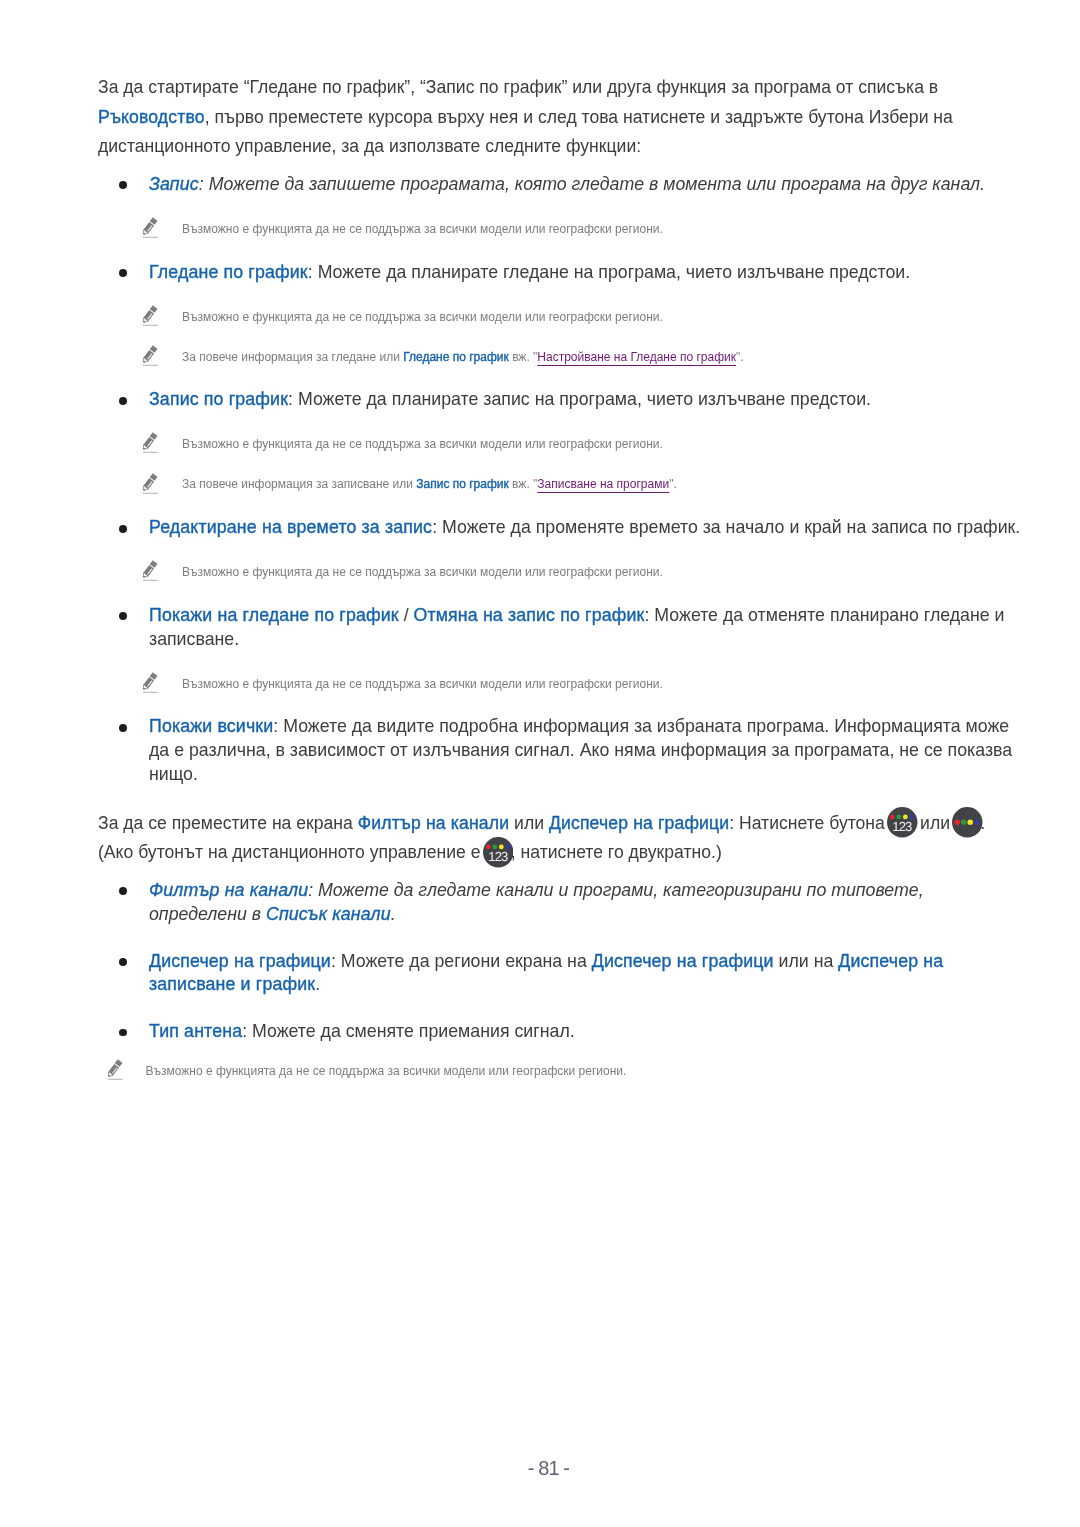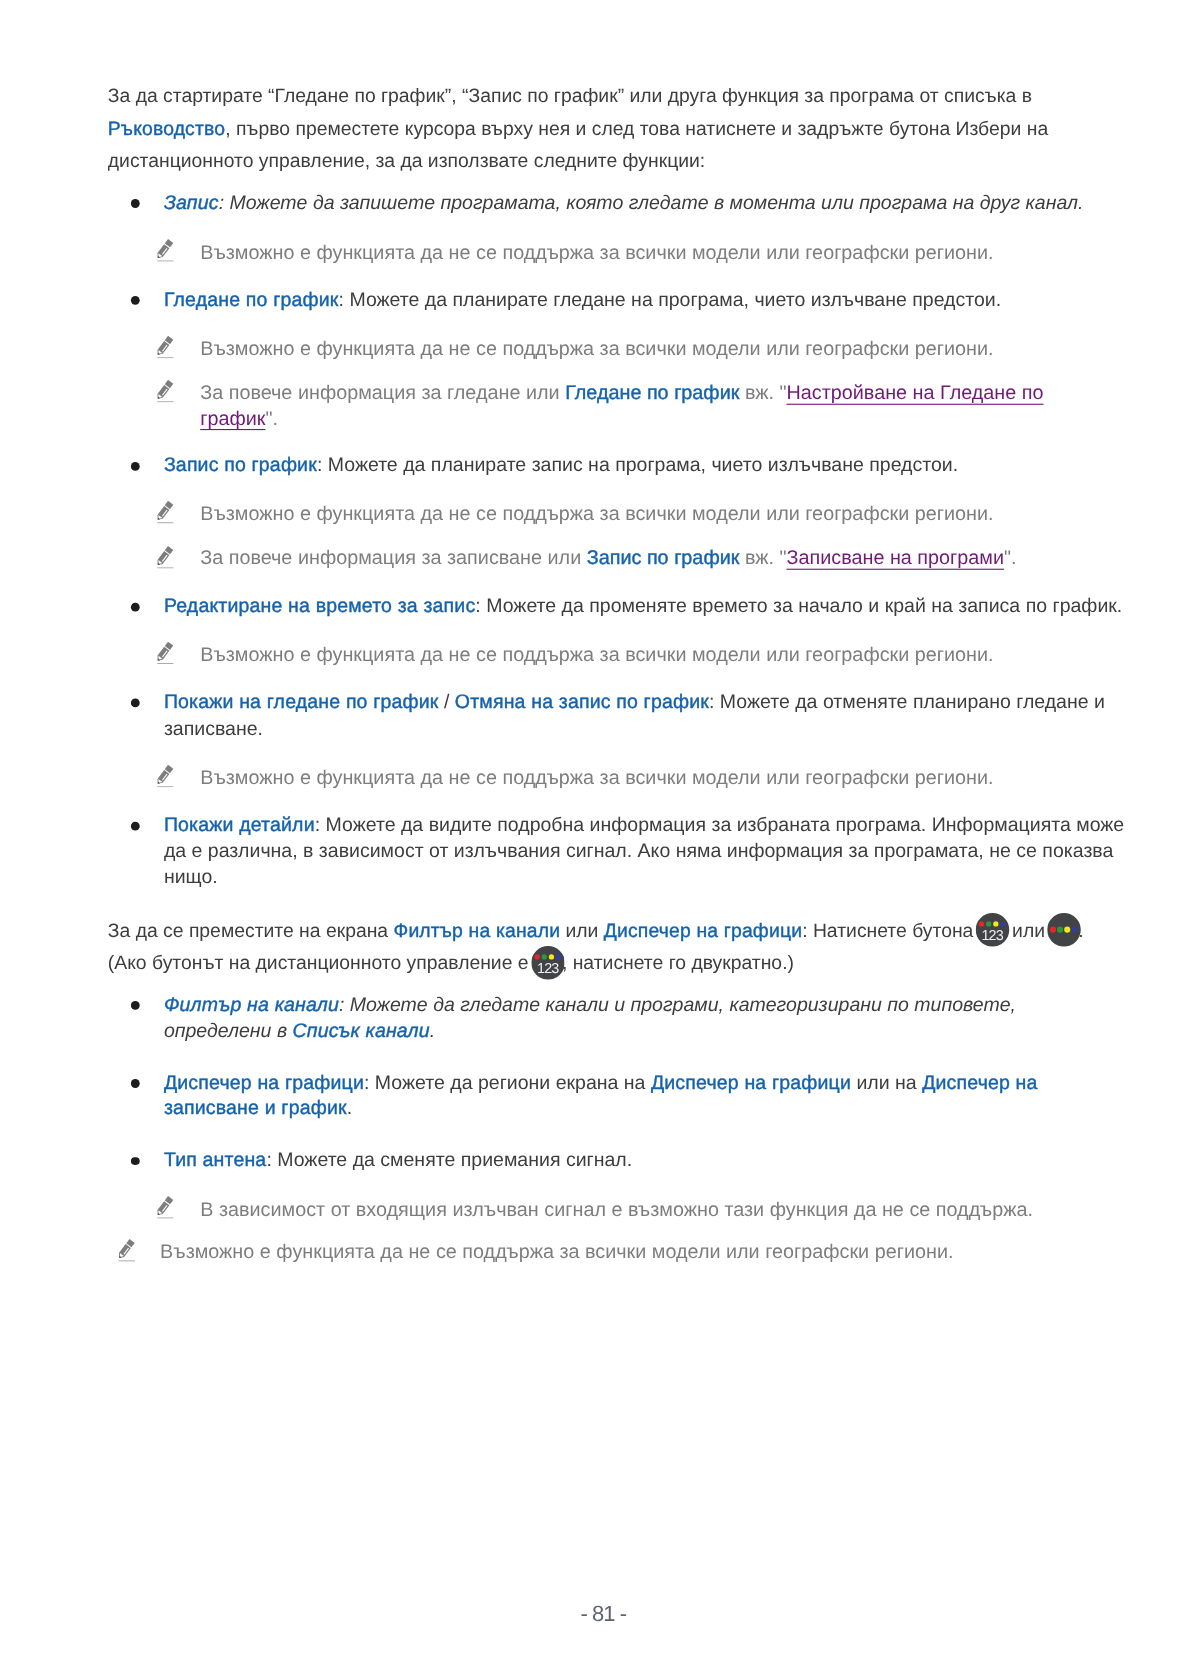--- a/index.html
+++ b/index.html
@@ -24,21 +24,21 @@
     position:relative;margin:0;padding-left:51px;width:875px;box-sizing:content-box;
     color:#3d3d3d;font-size:17.75px;line-height:23.7px;
   }
   .bullet > .dot{
     position:absolute;left:21.1px;top:8.4px;width:7.9px;height:7.9px;border-radius:50%;background:#1e1c1c;
   }
   .term{color:#1562ac;-webkit-text-stroke:0.36px #1562ac;letter-spacing:0.15px;}
 
   
   .note{
-    position:relative;padding-left:84px;color:#7d7d7d;font-size:18px;line-height:23px;
+    position:relative;padding-left:84px;color:#7d7d7d;font-size:12px;line-height:23px;
   }
   .note.outer{padding-left:47.5px;}
 
   
   .para + .blist > .bullet:first-of-type{margin-top:11.2px;font-style:italic;}
   .bullet + .note{margin-top:21.2px;}
   .note + .note{margin-top:17.1px;}
   .note + .bullet{margin-top:19.8px;}
   .bullet + .bullet{margin-top:23.2px;}
   .blist + .para{margin-top:22.2px;}
@@ -183,21 +183,21 @@
                 <rect x="3.45" y="6.8" width="0.95" height="6.6" fill="#ffffff"></rect>
                 <path d="M0.5 14.6 L4.8 14.6 L2.65 17.1 Z" fill="#ffffff"></path>
                 <path d="M1.3 16.7 L4.0 16.7 L2.65 18.25 Z" fill="#555555"></path>
               </g>
               <rect x="0.85" y="18.65" width="13.9" height="0.8" fill="#a4a4a4"></rect>
             </svg></span><span>Възможно е функцията да не се поддържа за всички модели или географски региони.</span>
       </div>
 
       <li class="bullet">
         <span class="dot"></span>
-        <span class="term">Покажи детайли</span><span>: Можете да видите подробна информация за избраната програма. Информацията може да е различна, в зависимост от излъчвания сигнал. Ако няма информация за програмата, не се показва нищо.</span>
+        <span class="term">Покажи всички</span><span>: Можете да видите подробна информация за избраната програма. Информацията може да е различна, в зависимост от излъчвания сигнал. Ако няма информация за програмата, не се показва нищо.</span>
       </li>
     </ul>
 
     <p class="para"><span>За да се преместите на екрана </span><span class="kw">Филтър на канали</span><span> или </span><span class="kw">Диспечер на графици</span><span>: Натиснете бутона </span><span class="btn"><svg viewBox="0 0 30.5 30.5" width="100%" height="100%">
             <circle cx="15.25" cy="15.25" r="15.25" fill="#414347"></circle>
             <circle cx="5.3" cy="9.9" r="2.4" fill="#e8252b"></circle>
             <circle cx="11.8" cy="9.9" r="2.4" fill="#2a9a3c"></circle>
             <circle cx="18.3" cy="9.9" r="2.4" fill="#f5e81a"></circle>
             <circle cx="24.8" cy="9.9" r="2.4" fill="#343c9e"></circle>
             <text x="14.9" y="24.2" font-family="Liberation Sans, sans-serif" font-size="13.1" fill="#efefef" text-anchor="middle" letter-spacing="-0.85">123</text>
@@ -224,34 +224,20 @@
 
       <li class="bullet">
         <span class="dot"></span>
         <span class="term">Диспечер на графици</span><span>: Можете да региони екрана на </span><span class="term">Диспечер на графици</span><span> или на </span><span class="term">Диспечер на записване и график</span><span>.</span>
       </li>
 
       <li class="bullet">
         <span class="dot"></span>
         <span class="term">Тип антена</span><span>: Можете да сменяте приемания сигнал.</span>
       </li>
-      <div class="note">
-        <span class="pen"><svg viewBox="0 0 16 20" width="17" height="21.25" aria-hidden="true">
-              <g transform="translate(10.25,0.4) rotate(37)">
-                <g fill="#7d7d7d">
-                  <rect x="-0.15" y="0" width="5.6" height="4.65"></rect>
-                  <path d="M-0.15 5.5 L5.45 5.5 L5.45 15.05 L2.65 18.25 L-0.15 15.05 Z"></path>
-                </g>
-                <rect x="3.45" y="6.8" width="0.95" height="6.6" fill="#ffffff"></rect>
-                <path d="M0.5 14.6 L4.8 14.6 L2.65 17.1 Z" fill="#ffffff"></path>
-                <path d="M1.3 16.7 L4.0 16.7 L2.65 18.25 Z" fill="#555555"></path>
-              </g>
-              <rect x="0.85" y="18.65" width="13.9" height="0.8" fill="#a4a4a4"></rect>
-            </svg></span><span>В зависимост от входящия излъчван сигнал е възможно тази функция да не се поддържа.</span>
-      </div>
     </ul>
 
     <div class="note outer">
       <span class="pen"><svg viewBox="0 0 16 20" width="17" height="21.25" aria-hidden="true">
             <g transform="translate(10.25,0.4) rotate(37)">
               <g fill="#7d7d7d">
                 <rect x="-0.15" y="0" width="5.6" height="4.65"></rect>
                 <path d="M-0.15 5.5 L5.45 5.5 L5.45 15.05 L2.65 18.25 L-0.15 15.05 Z"></path>
               </g>
               <rect x="3.45" y="6.8" width="0.95" height="6.6" fill="#ffffff"></rect>

